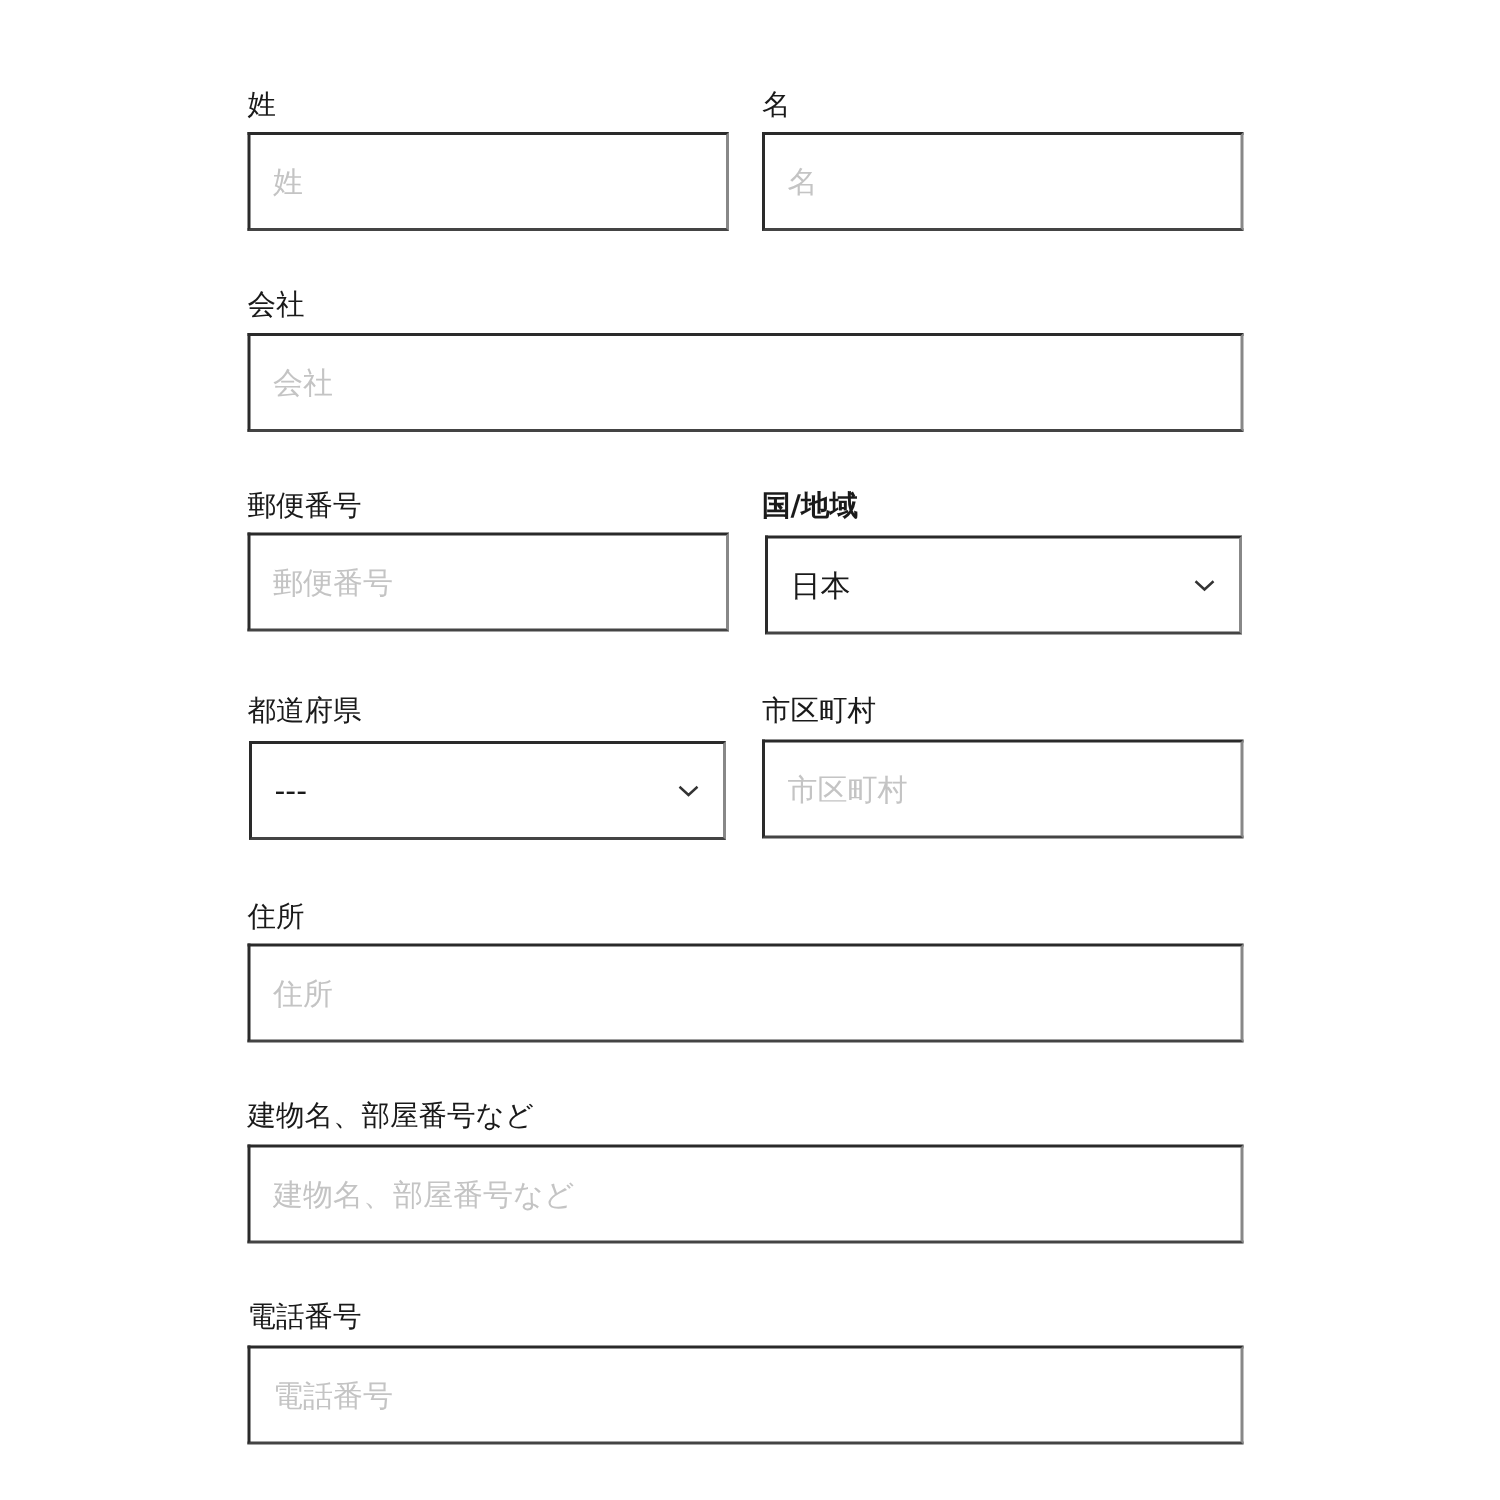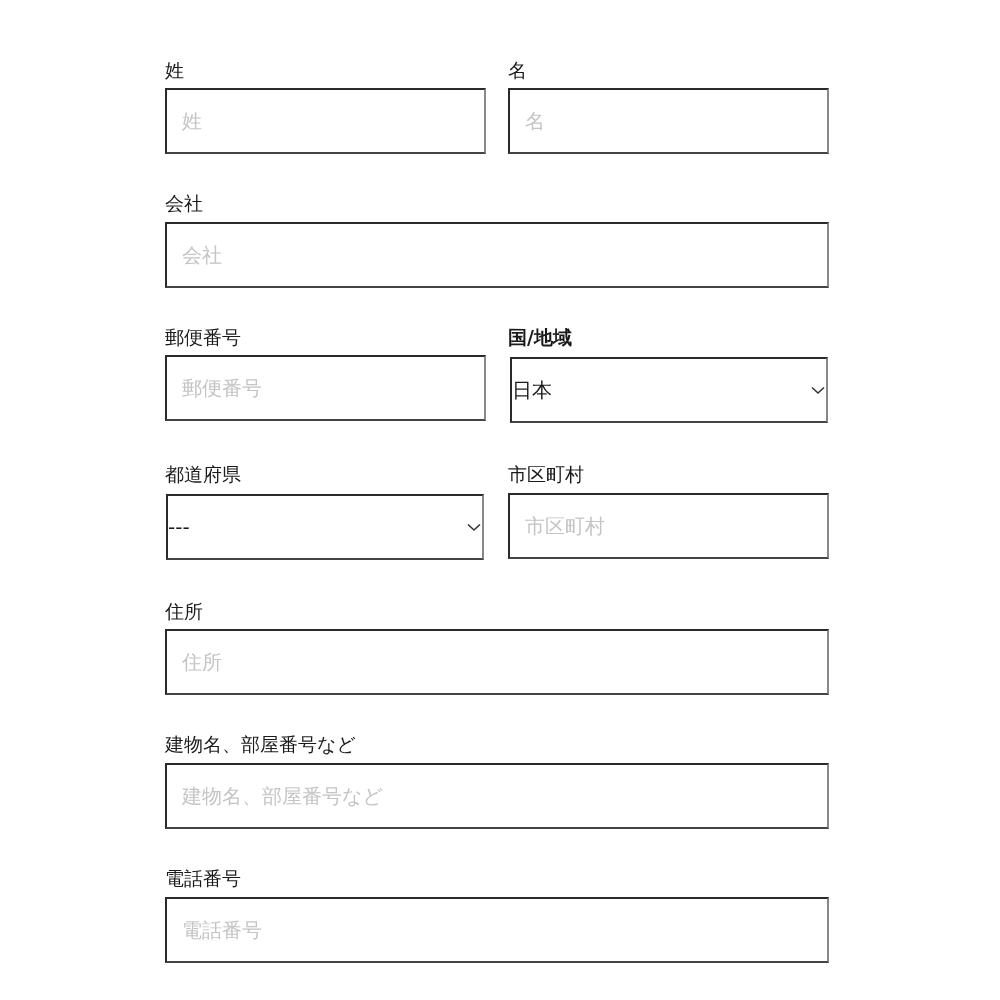--- a/index.html
+++ b/index.html
@@ -2,21 +2,21 @@
 <html><head>
   <meta charset="utf-8">
   <style>
     * { box-sizing: border-box; margin: 0; padding: 0; }
     html, body { width: 1000px; height: 1000px; background: #ffffff; overflow: hidden; }
     body { font-family: "DejaVu Sans", "Liberation Sans", sans-serif; color: #1a1a1a; position: relative; }
     .label { position: absolute; font-size: 19px; color: #1a1a1a; line-height: 24px; }
     .field { position: absolute; height: 66px; border: 2px solid #2a2a2a; border-right-color: #888; border-bottom-color: #444; background: #fff; }
     .field input { width: 100%; height: 100%; border: none; outline: none; background: transparent; font-size: 20px; padding: 0 15px; font-family: "DejaVu Sans", "Liberation Sans", sans-serif; color: #1a1a1a; }
     .field input::placeholder { color: #c4c4c4; }
-    .select { position: absolute; height: 66px; border: 2px solid #2a2a2a; border-right-color: #888; border-bottom-color: #444; background: #fff; display: flex; align-items: center; padding: 0 0; cursor: pointer; }
+    .select { position: absolute; height: 66px; border: 2px solid #2a2a2a; border-right-color: #888; border-bottom-color: #444; background: #fff; display: flex; align-items: center; padding: 0 15px; cursor: pointer; }
     .select .value { font-size: 20px; color: #1a1a1a; flex: 1; }
     .select .chev { width: 16px; height: 16px; display: flex; align-items: center; justify-content: center; }
   </style>
 </head>
 <body>
 
 <div class="label" style="left:165px;top:58px;">姓</div>
 <div class="field" style="left:165px;top:88px;width:321px;">
   <input type="text" placeholder="姓" style="">
 </div>

